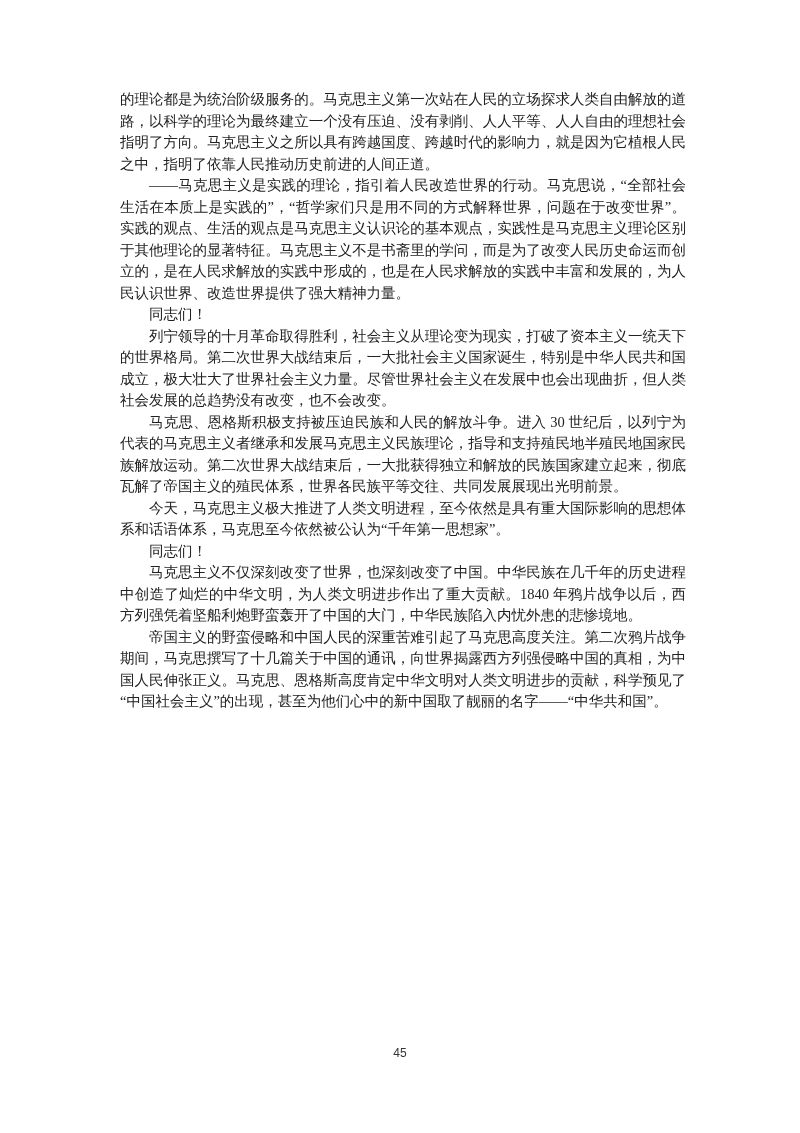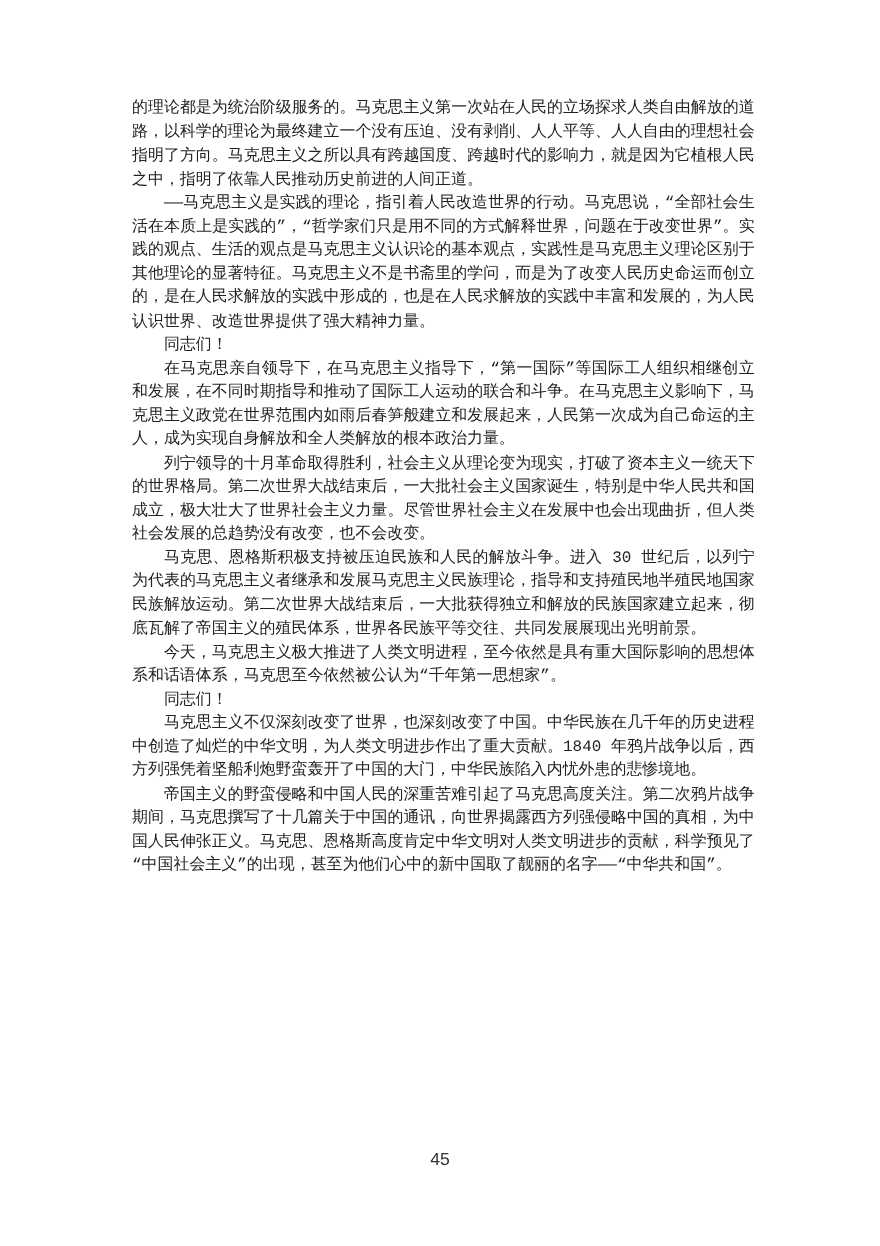--- a/index.html
+++ b/index.html
@@ -24,45 +24,43 @@
     font-size: 14.5px;
     line-height: 21.5px;
     text-align: justify;
     letter-spacing: 0;
   }
   .text-block p {
     margin: 0;
     padding: 0;
     text-indent: 2em;
     word-break: break-all;
-    font-family: Liberation Mono, monospace;
   }
   .text-block p.no-indent {
     text-indent: 0;
   }
   .page-number {
     position: absolute;
     top: 1046px;
     left: 0;
     width: 100%;
     text-align: center;
-    font-size: 16px;
+    font-size: 12px;
     color: #333333;
     font-family: "Liberation Sans", "DejaVu Sans", sans-serif;
   }
 </style>
 </head>
 <body>
 
 <div class="page">
   <div class="text-block">
       <p class="no-indent">的理论都是为统治阶级服务的。马克思主义第一次站在人民的立场探求人类自由解放的道路，以科学的理论为最终建立一个没有压迫、没有剥削、人人平等、人人自由的理想社会指明了方向。马克思主义之所以具有跨越国度、跨越时代的影响力，就是因为它植根人民之中，指明了依靠人民推动历史前进的人间正道。</p>
       <p>——马克思主义是实践的理论，指引着人民改造世界的行动。马克思说，“全部社会生活在本质上是实践的”，“哲学家们只是用不同的方式解释世界，问题在于改变世界”。实践的观点、生活的观点是马克思主义认识论的基本观点，实践性是马克思主义理论区别于其他理论的显著特征。马克思主义不是书斋里的学问，而是为了改变人民历史命运而创立的，是在人民求解放的实践中形成的，也是在人民求解放的实践中丰富和发展的，为人民认识世界、改造世界提供了强大精神力量。</p>
       <p>同志们！</p>
-      <p>在马克思亲自领导下，在马克思主义指导下，“第一国际”等国际工人组织相继创立和发展，在不同时期指导和推动了国际工人运动的联合和斗争。在马克思主义影响下，马克思主义政党在世界范围内如雨后春笋般建立和发展起来，人民第一次成为自己命运的主人，成为实现自身解放和全人类解放的根本政治力量。</p>
       <p>列宁领导的十月革命取得胜利，社会主义从理论变为现实，打破了资本主义一统天下的世界格局。第二次世界大战结束后，一大批社会主义国家诞生，特别是中华人民共和国成立，极大壮大了世界社会主义力量。尽管世界社会主义在发展中也会出现曲折，但人类社会发展的总趋势没有改变，也不会改变。</p>
       <p>马克思、恩格斯积极支持被压迫民族和人民的解放斗争。进入 30 世纪后，以列宁为代表的马克思主义者继承和发展马克思主义民族理论，指导和支持殖民地半殖民地国家民族解放运动。第二次世界大战结束后，一大批获得独立和解放的民族国家建立起来，彻底瓦解了帝国主义的殖民体系，世界各民族平等交往、共同发展展现出光明前景。</p>
       <p>今天，马克思主义极大推进了人类文明进程，至今依然是具有重大国际影响的思想体系和话语体系，马克思至今依然被公认为“千年第一思想家”。</p>
       <p>同志们！</p>
       <p>马克思主义不仅深刻改变了世界，也深刻改变了中国。中华民族在几千年的历史进程中创造了灿烂的中华文明，为人类文明进步作出了重大贡献。1840 年鸦片战争以后，西方列强凭着坚船利炮野蛮轰开了中国的大门，中华民族陷入内忧外患的悲惨境地。</p>
       <p>帝国主义的野蛮侵略和中国人民的深重苦难引起了马克思高度关注。第二次鸦片战争期间，马克思撰写了十几篇关于中国的通讯，向世界揭露西方列强侵略中国的真相，为中国人民伸张正义。马克思、恩格斯高度肯定中华文明对人类文明进步的贡献，科学预见了“中国社会主义”的出现，甚至为他们心中的新中国取了靓丽的名字——“中华共和国”。</p>
     </div>
   <div class="page-number">45</div>
 </div>
 

